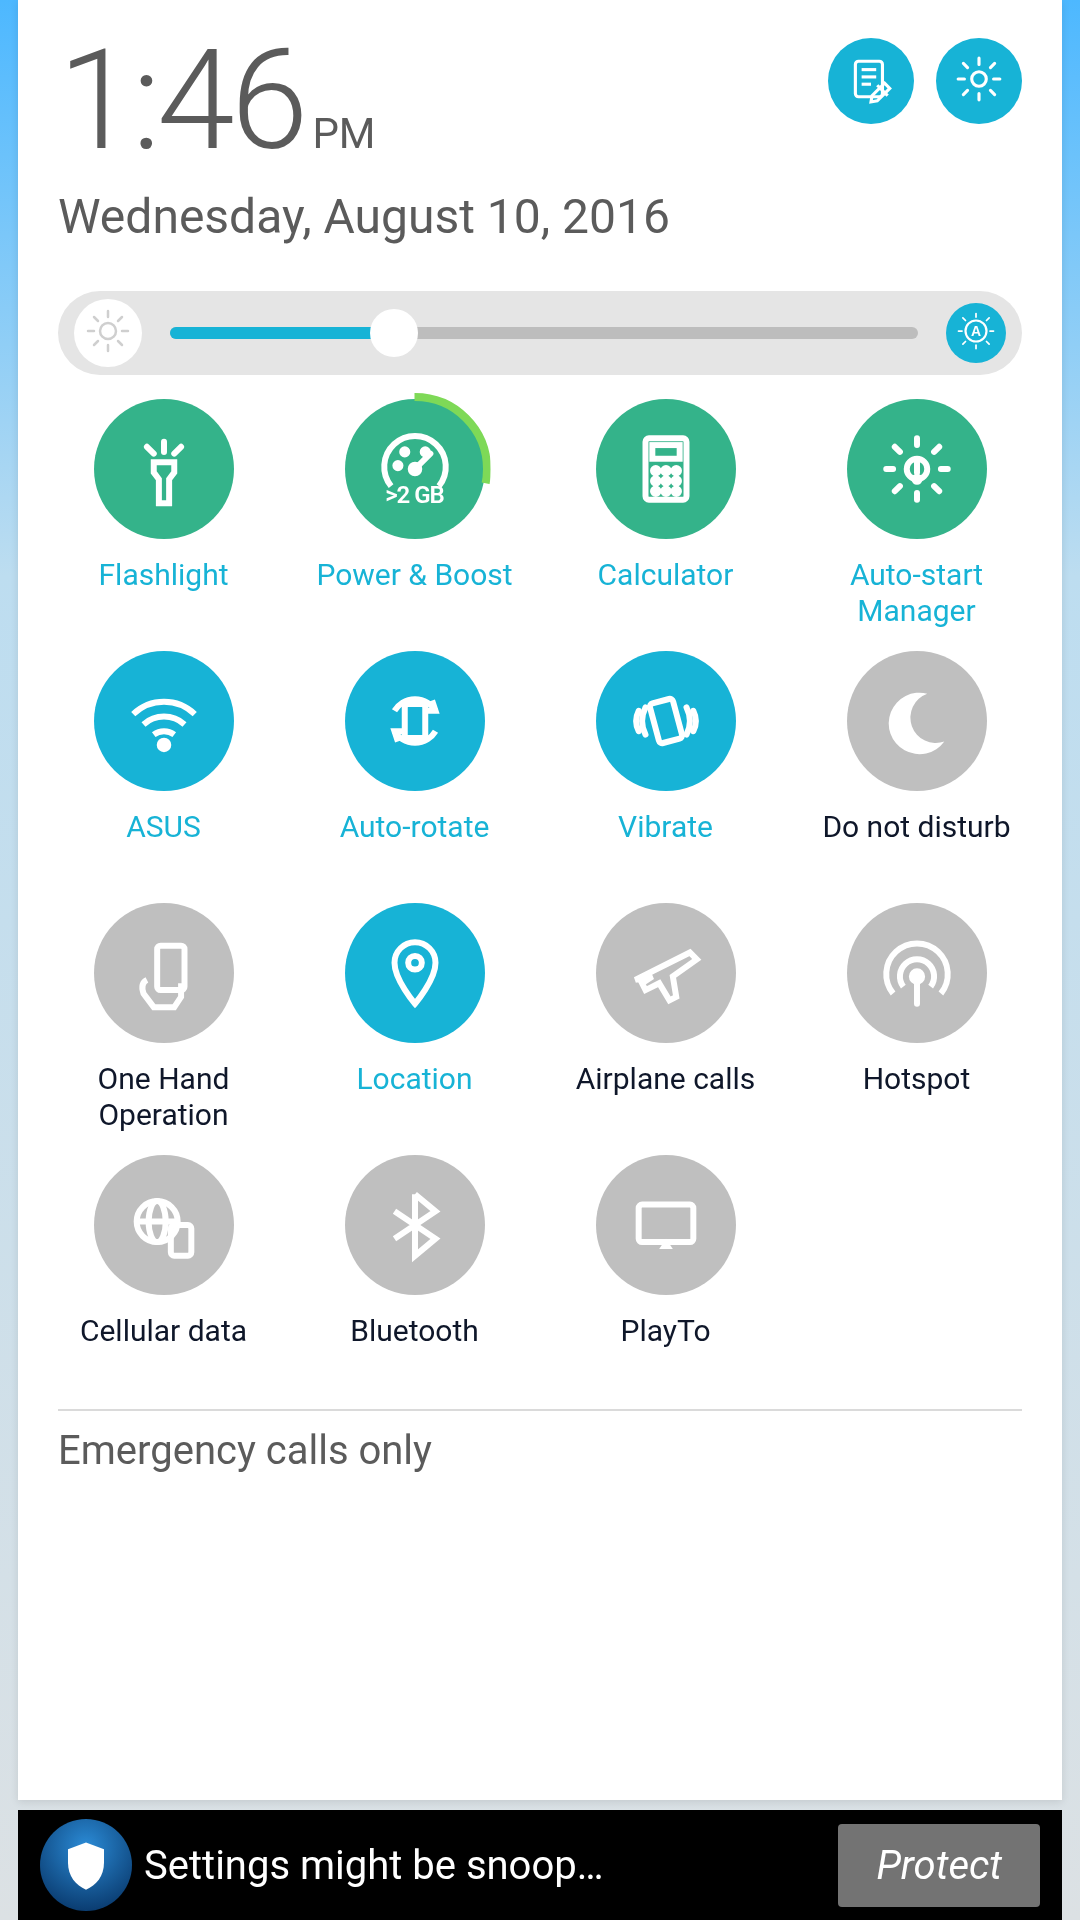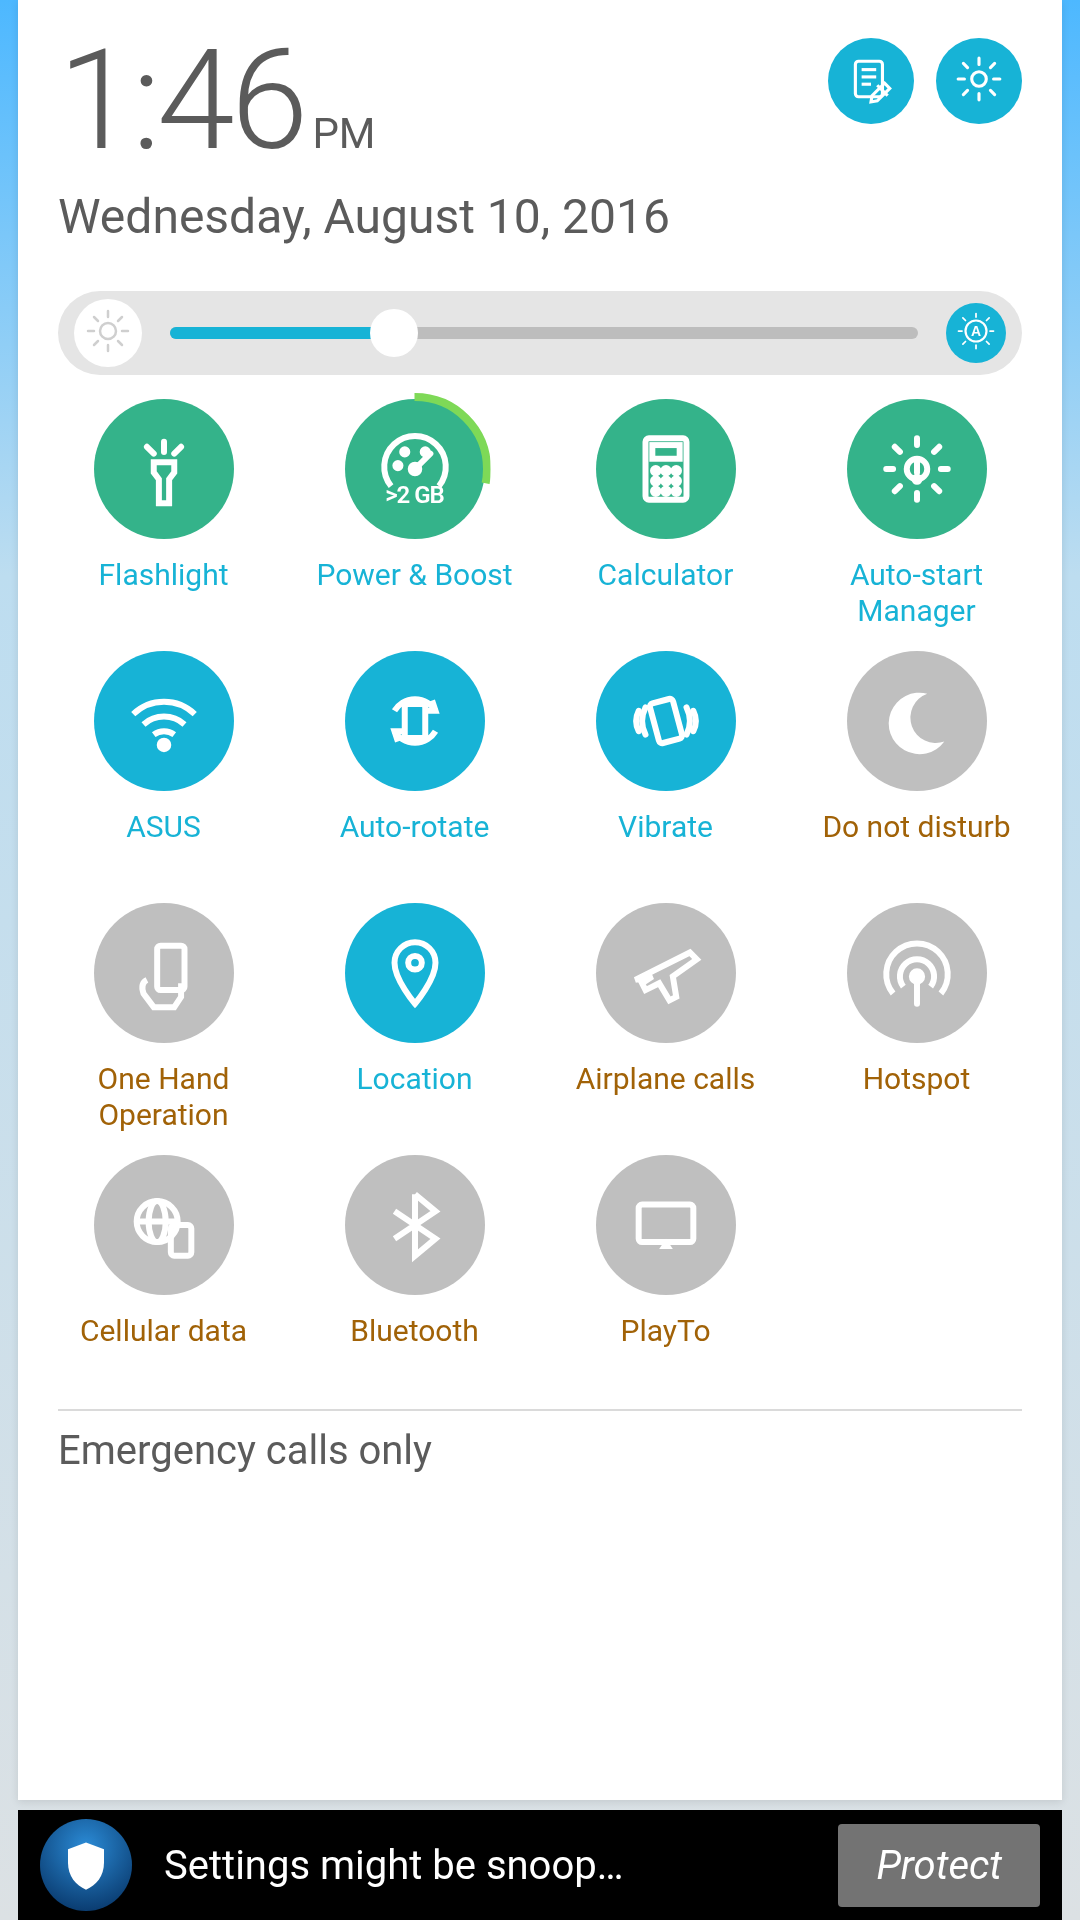--- a/index.html
+++ b/index.html
@@ -43,34 +43,34 @@
 
   .grid { display: grid; grid-template-columns: repeat(4, 1fr); padding: 24px 20px 14px 20px; row-gap: 22px; column-gap: 0; }
   .tile { display: flex; flex-direction: column; align-items: center; }
   .circle { width: 140px; height: 140px; border-radius: 50%; display:flex; align-items:center; justify-content:center; position:relative; }
   .circle svg { width: 82px; height: 82px; stroke: #fff; fill: none; stroke-width: 3.5; }
   .state-green .circle { background: #34b38a; }
   .state-blue  .circle { background: #17b3d6; }
   .state-grey  .circle { background: #bfbfbf; }
   .tile-label { margin-top: 18px; font-size: 30px; text-align: center; line-height: 1.2; min-height: 72px; }
   .state-green .tile-label, .state-blue .tile-label { color: #17b3d6; }
-  .state-grey .tile-label { color: #a16207; }
+  .state-grey .tile-label { color: #0f172a; }
   .boost-ring { position:absolute; inset:-6px; border-radius:50%; border:8px solid #7ed957; clip-path: polygon(50% 0, 100% 0, 100% 60%, 50% 50%); }
   .boost-text { position:absolute; bottom:30px; color:#fff; font-size:24px; font-weight:600; letter-spacing:-1px; }
 
   .divider { height:2px; background:#dadada; margin: 10px 40px 0 40px; }
   .status-line { padding: 16px 40px 22px 40px; font-size: 40px; color: #5b5b5b; }
 
   .notif {
     margin: 10px 18px 0 18px;
     background: #000;
     display: flex;
     align-items: center;
     padding: 16px 22px;
-    gap: 32px;
+    gap: 12px;
     height: 110px;
     overflow:hidden;
   }
   .notif-ico { width: 92px; height: 92px; border-radius:50%; background: radial-gradient(circle at 50% 30%, #2b8bd6, #0b3e73 80%); display:flex; align-items:center; justify-content:center; }
   .notif-ico svg { width:54px; height:54px; }
   .notif-text { flex:1; color:#fff; font-size:40px; white-space:nowrap; overflow:hidden; text-overflow:ellipsis; }
   .notif-btn { background:#737373; color:#fff; font-size:40px; padding:18px 38px; border-radius:4px;font-style:italic; }
 
   .ml { white-space: pre-line; }
 </style>

